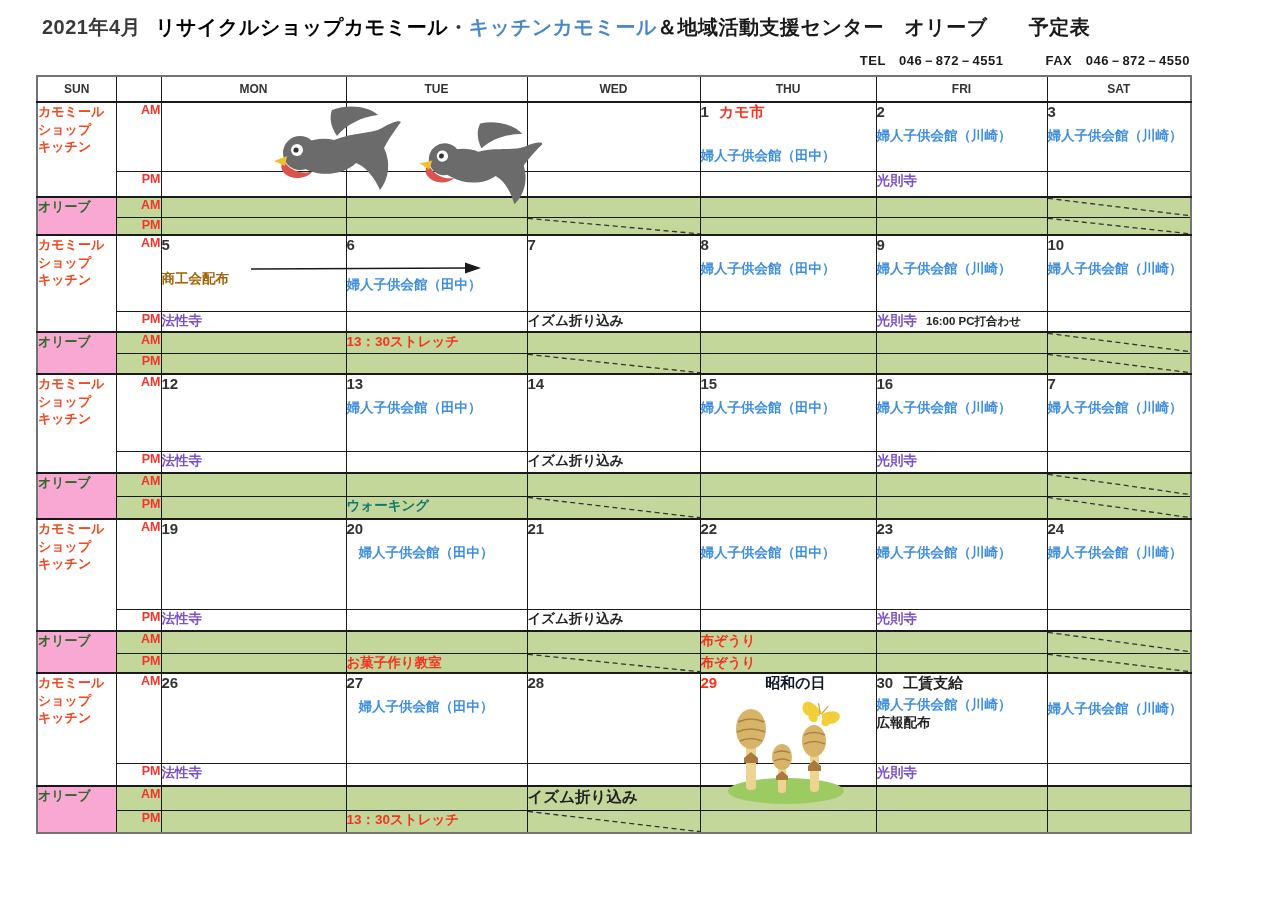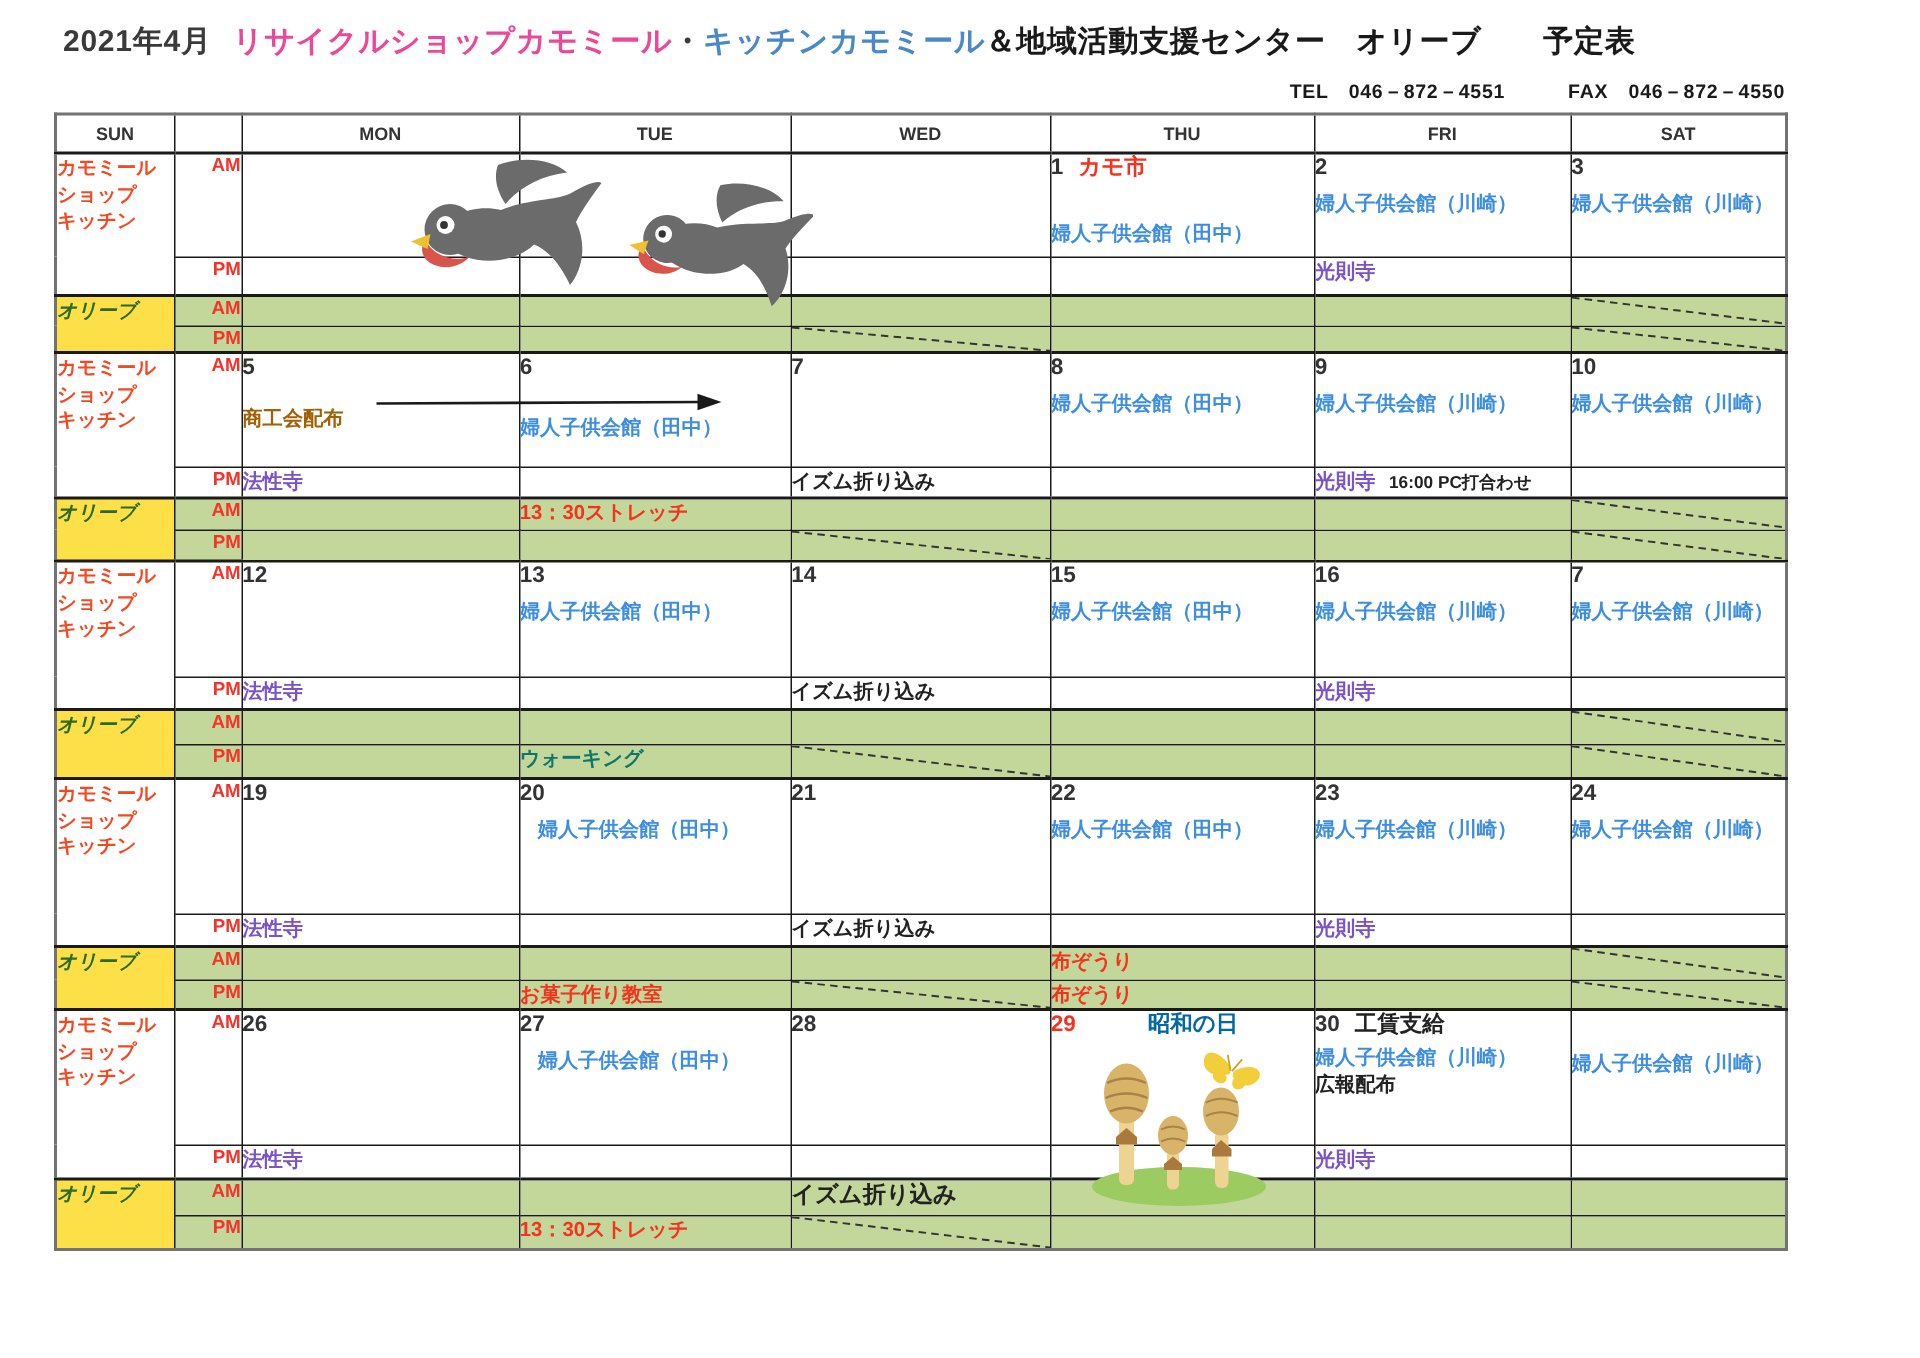--- a/index.html
+++ b/index.html
@@ -3,40 +3,40 @@
 <meta charset="utf-8">
 <style>
   html,body{margin:0;padding:0;}
   body{width:1280px;height:905px;background:#ffffff;position:relative;overflow:hidden;
        font-family:"Liberation Sans","DejaVu Sans",sans-serif;}
   .page{position:absolute;inset:0;}
 
   
   .title{position:absolute;left:42px;top:14px;font-size:20px;font-weight:bold;letter-spacing:.5px;white-space:nowrap;}
   .title .t0{color:#3a3a3a;margin-right:14px;}
-  .title .t1{color:#ec4899;}
+  .title .t1{color:#000000;}
   .title .t2{color:#3a3a3a;}
   .title .t3{color:#4a88c8;}
   .title .t4{color:#1a1a1a;}
   .telfax{position:absolute;top:52px;left:36px;width:1154px;text-align:right;font-size:13px;
           font-weight:600;color:#1a1a1a;letter-spacing:.5px;}
   .telfax .fax{margin-left:42px;}
 
   
   table.cal{position:absolute;left:36px;top:75px;border-collapse:collapse;table-layout:fixed;
             border:2px solid #737373;background:#fff;}
   table.cal th,table.cal td{border:1px solid #1a1a1a;padding:0;vertical-align:top;}
   table.cal th{height:24px;font-size:12px;font-weight:bold;color:#333;text-align:center;vertical-align:middle;background:#fff;}
   th.sun{color:#f53b2e;}
   th.sat{color:#7f9ecb;}
   tr.week-start td{border-top:2px solid #1a1a1a;}
   td.olive{background:#c4d79b;}
   td.side-label{font-size:13px;font-weight:bold;color:#f04a22;white-space:pre-line;line-height:1.35;
                 padding:2px 2px 0 5px;vertical-align:middle;}
-  td.side-label.olive-lab{color:#2d6a28;background:#fde047;white-space:nowrap;font-style:italic;}
+  td.side-label.olive-lab{color:#2d6a28;background:#f9a8d4;white-space:nowrap;}
   td.ampm{font-size:12.5px;font-weight:bold;color:#f5332a;text-align:right;vertical-align:middle;}
   td.daycell{position:relative;padding:1px 4px;overflow:hidden;}
   .dateline{line-height:18px;white-space:nowrap;}
   .num{font-size:15px;font-weight:bold;color:#333;}
   .dtitle{font-size:15px;font-weight:bold;margin-left:10px;}
   .ev{font-size:13.5px;font-weight:600;line-height:1.3;white-space:nowrap;}
   .ev.big{font-size:15.5px;font-weight:bold;}
   span.ev.inline{margin-left:9px;}
   span.ev.small{font-size:11.5px;}
   .diagsvg{position:absolute;inset:0;width:100%;height:100%;pointer-events:none;}
@@ -394,21 +394,21 @@
             <div class="dateline"><span class="num">26</span></div>
           </td>
           <td class="daycell">
             <div class="dateline"><span class="num">27</span></div>
             <div class="ev" style="color: rgb(62, 142, 224); margin-top: 6px; margin-left: 12px;">婦人子供会館（田中）</div>
           </td>
           <td class="daycell">
             <div class="dateline"><span class="num">28</span></div>
           </td>
           <td class="daycell">
-            <div class="dateline"><span class="num" style="color: rgb(245, 50, 30);">29</span><span class="dtitle" style="color: #0369a1; padding-left: 38px;">昭和の日</span></div>
+            <div class="dateline"><span class="num" style="color: rgb(245, 50, 30);">29</span><span class="dtitle" style="color: #0f172a; padding-left: 38px;">昭和の日</span></div>
           </td>
           <td class="daycell">
             <div class="dateline"><span class="num">30</span><span class="dtitle" style="color: rgb(34, 34, 34);">工賃支給</span></div>
             <div class="ev" style="color: rgb(62, 142, 224); margin-top: 4px;">婦人子供会館（川崎）</div>
             <div class="ev" style="color: rgb(34, 34, 34);">広報配布</div>
           </td>
           <td class="daycell">
             <div class="ev" style="color: rgb(62, 142, 224); margin-top: 26px;">婦人子供会館（川崎）</div>
           </td>
         </tr>

